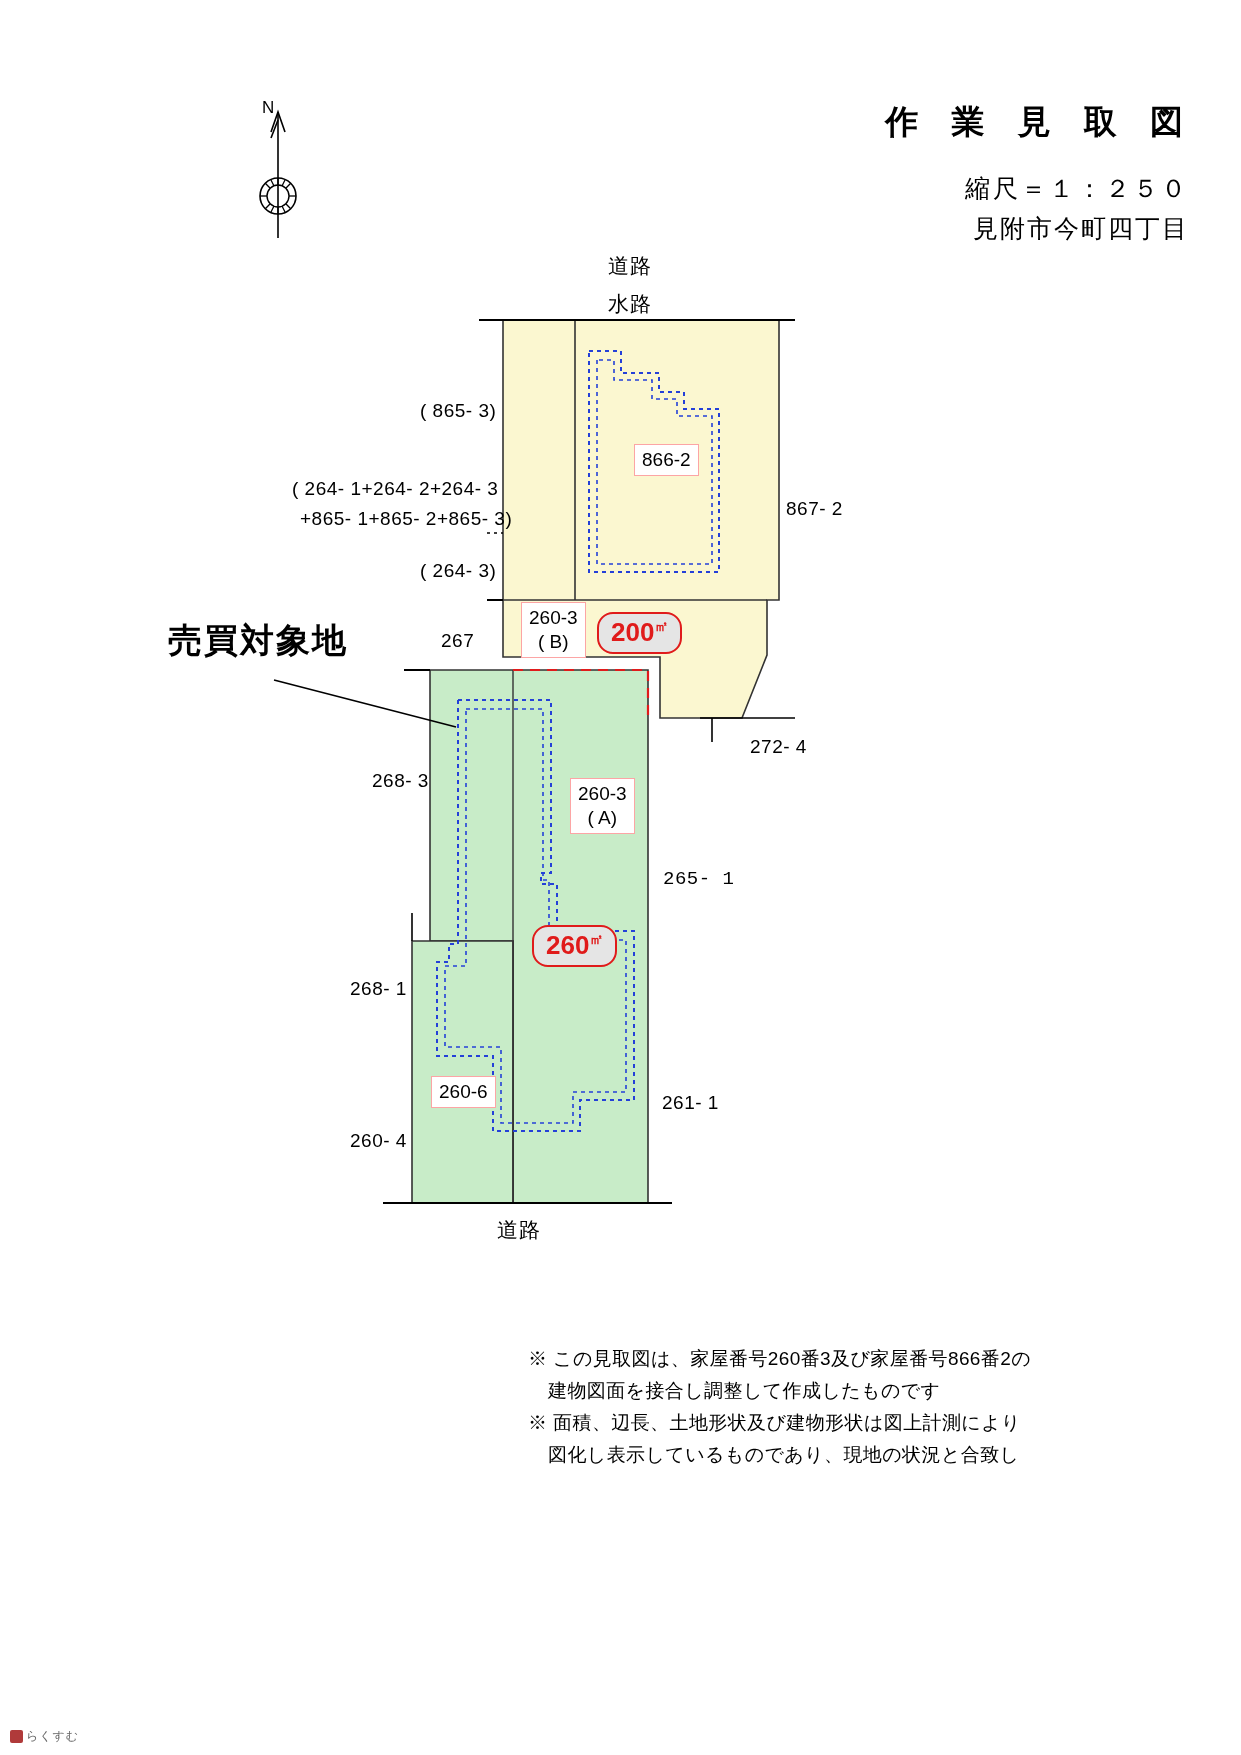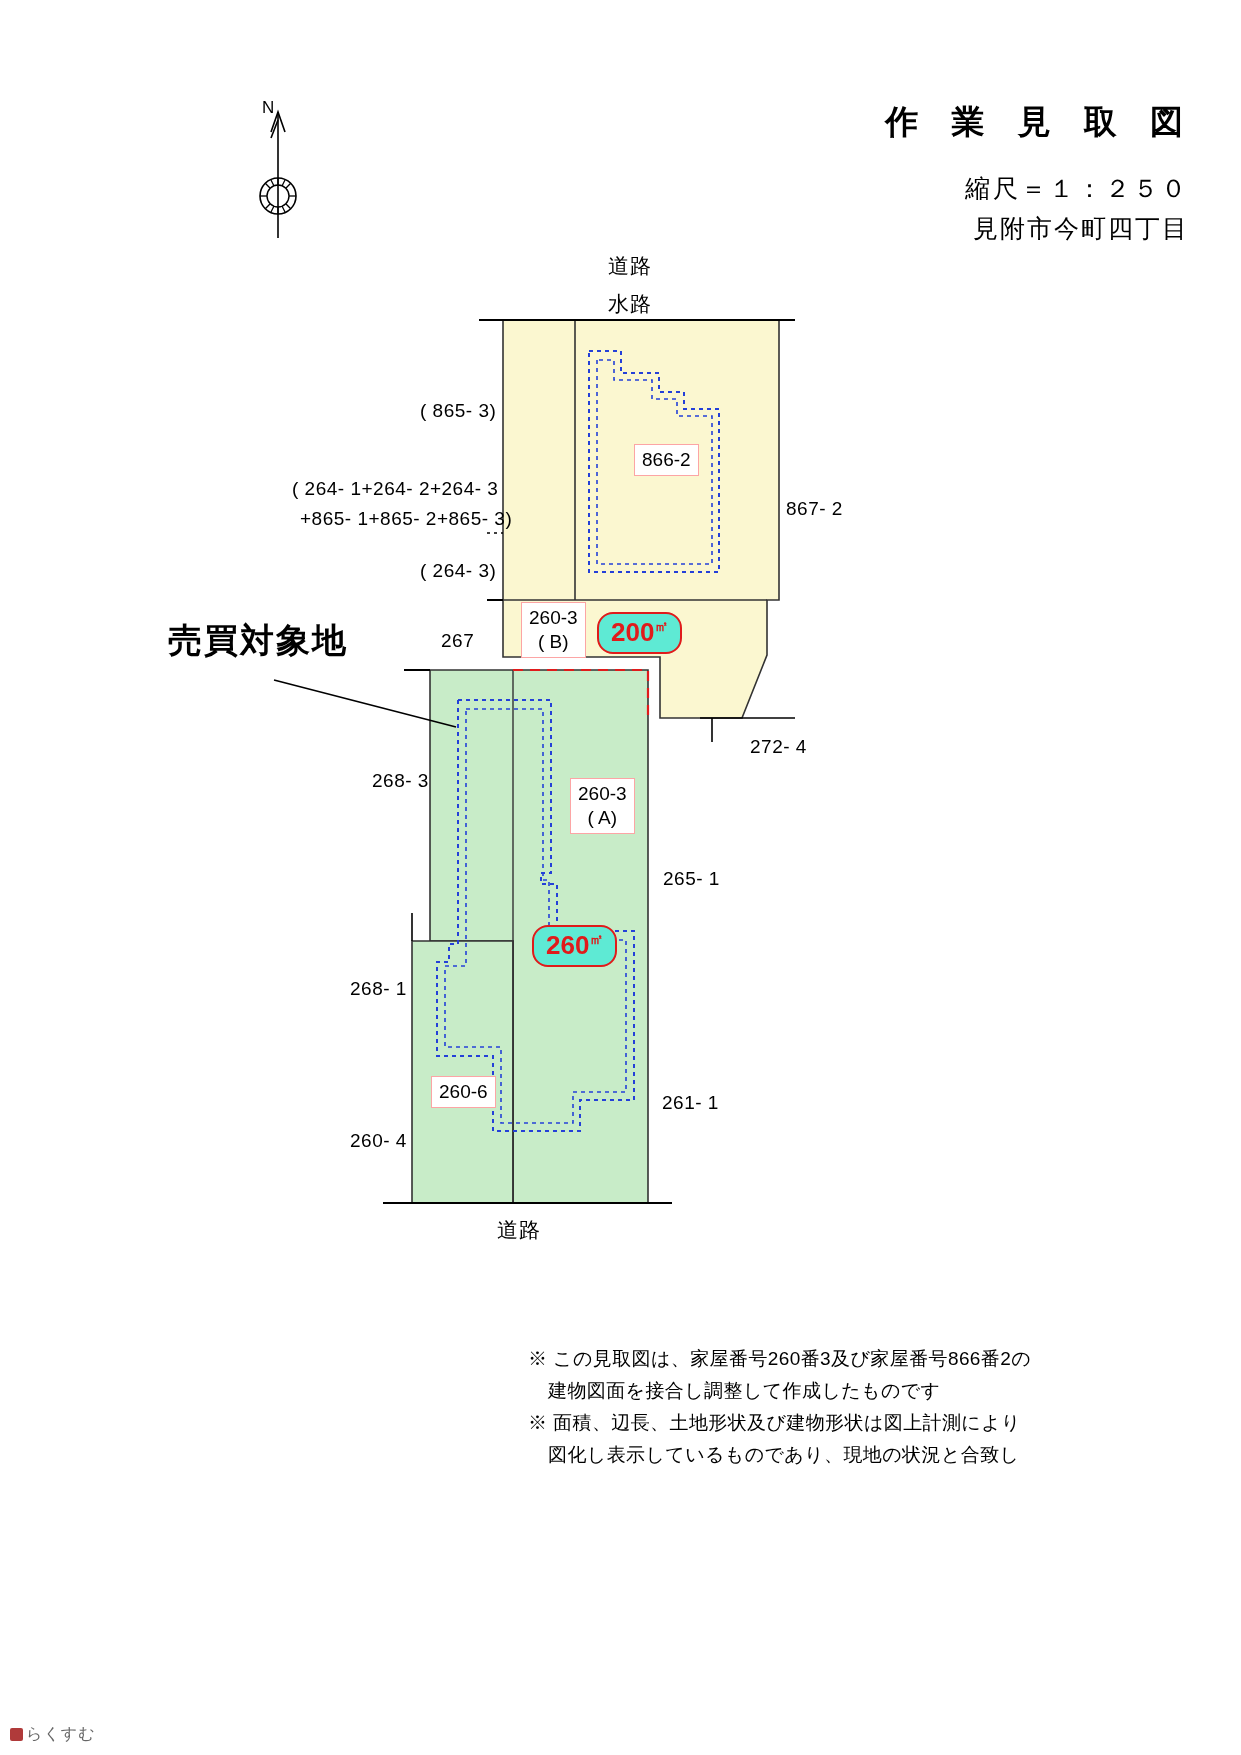--- a/index.html
+++ b/index.html
@@ -92,21 +92,21 @@
     text-align: center;
     line-height: 1.25;
     padding: 3px 7px;
     white-space: nowrap;
   }
   .area-badge {
     position: absolute;
     border: 2px solid #e01b1b;
     border-radius: 16px;
     color: #e01b1b;
-    background: #5eead4;
+    background: #e5e5e5;
     font-weight: bold;
     font-size: 26px;
     padding: 3px 12px 4px 12px;
     white-space: nowrap;
   }
   .area-badge sup {
     font-size: 14px;
     vertical-align: super;
   }
   .target-label {
@@ -132,21 +132,21 @@
   .notes .indent { padding-left: 20px; }
 
   
   .watermark {
     position: absolute;
     left: 10px;
     bottom: 10px;
     display: flex;
     align-items: center;
     gap: 3px;
-    font-size: 16px;
+    font-size: 12px;
     color: #666;
     letter-spacing: 1px;
   }
   .wm-badge {
     width: 13px;
     height: 13px;
     background: #b03a3a;
     border-radius: 2px;
     display: inline-block;
   }
@@ -222,21 +222,21 @@
   <div class="target-label">売買対象地</div>
 
   <div class="lbl" style="left:420px; top:400px;">( 865- 3)</div>
   <div class="lbl" style="left:292px; top:478px;">( 264- 1+264- 2+264- 3</div>
   <div class="lbl" style="left:300px; top:508px;">+865- 1+865- 2+865- 3)</div>
   <div class="lbl" style="left:420px; top:560px;">( 264- 3)</div>
   <div class="lbl" style="left:441px; top:630px;">267</div>
   <div class="lbl" style="left:786px; top:498px;">867- 2</div>
   <div class="lbl" style="left:750px; top:736px;">272- 4</div>
   <div class="lbl" style="left:372px; top:770px;">268- 3</div>
-  <div class="lbl" style="left:663px; top:868px;">265- 1</div>
+  <div class="lbl" style="left:663px; top:868px;font-family:Liberation Mono, monospace;">265- 1</div>
   <div class="lbl" style="left:350px; top:978px;">268- 1</div>
   <div class="lbl" style="left:662px; top:1092px;">261- 1</div>
   <div class="lbl" style="left:350px; top:1130px;">260- 4</div>
 
   <div class="lot-box" style="left:634px; top:444px;">
     <span>866-2</span>
   </div>
 
   <div class="lot-box" style="left:521px; top:602px;">
     <div>260-3</div>

